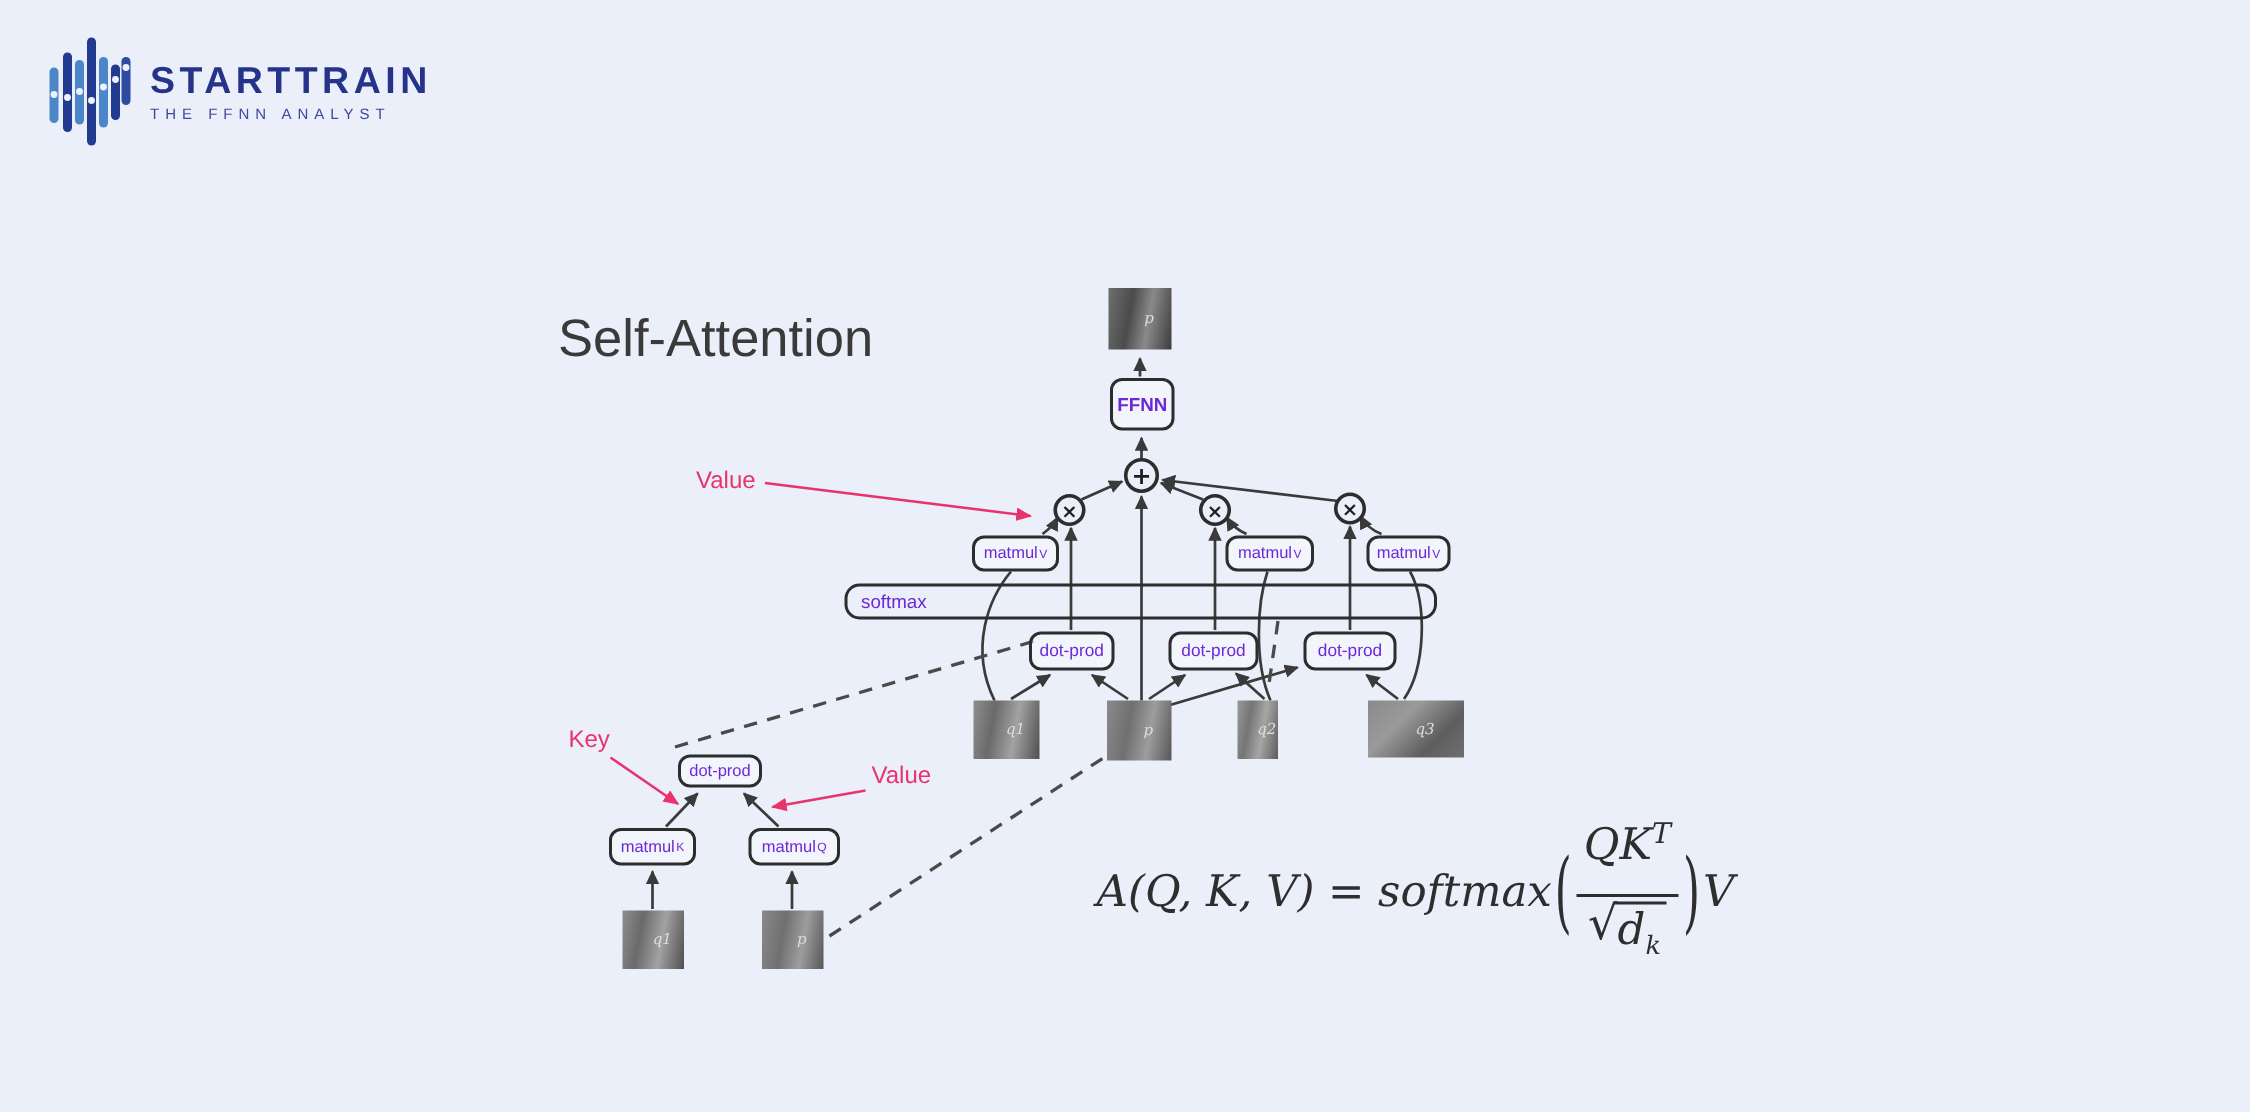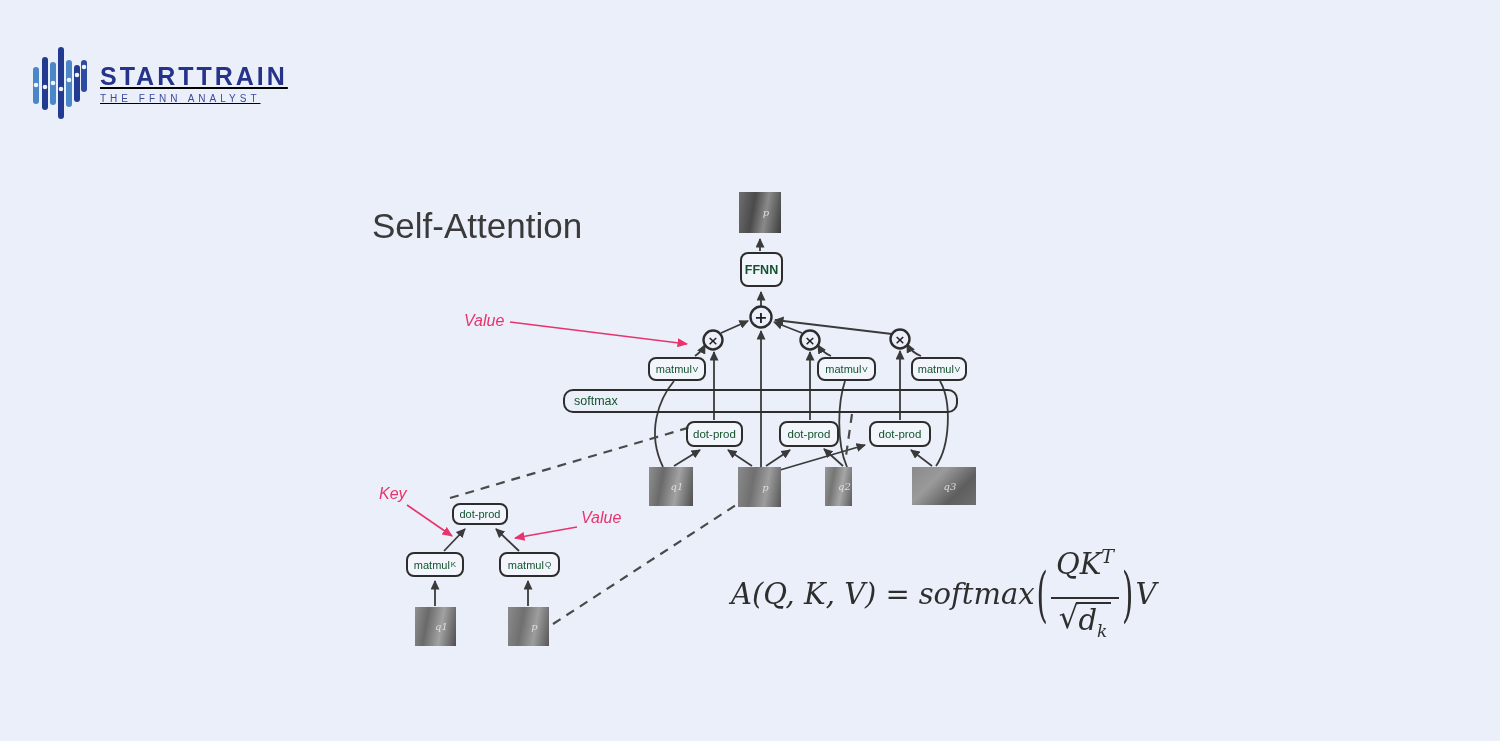--- a/index.html
+++ b/index.html
@@ -1,31 +1,31 @@
 <!DOCTYPE html>
 <html><head>
 <meta charset="utf-8">
 <style>
   html,body{margin:0;padding:0;}
   body{background:#ebeff9;font-family:"Liberation Sans",sans-serif;}
   .stage{position:relative;width:1500px;height:741px;background:#ebeff9;overflow:hidden;}
 
   
-  .logo{position:absolute;left:30px;top:42px;display:flex;align-items:center;text-decoration:underline;}
+  .logo{position:absolute;left:30px;top:20px;display:flex;align-items:center;}
   .logo-text{margin-left:10px;}
   .brand{font-size:25px;font-weight:bold;letter-spacing:3px;color:#26338b;line-height:1;}
   .tagline{font-size:10px;letter-spacing:4px;color:#3a4a9e;margin-top:4px;}
 
   
   .diagram-title{position:absolute;left:372px;top:206px;font-size:35px;color:#3a3a3a;}
 
   
   .box{position:absolute;border:2.2px solid #2d2d2d;border-radius:8px;
        background:rgba(248,250,255,0.55);display:flex;align-items:center;justify-content:center;
-       font-size:11px;color:#14532d;box-sizing:border-box;text-align:right;}
+       font-size:11px;color:#6d28d9;box-sizing:border-box;text-align:right;}
   .box sub{font-size:8px;margin-left:1px;}
   .ffnn{left:740px;top:252px;width:43px;height:35px;font-size:12.5px;font-weight:600;border-width:2.6px;}
   .softmax{left:563px;top:389px;width:395px;height:24px;justify-content:flex-start;
            padding-left:9px;font-size:12.5px;background:transparent;border-radius:10px;}
   .mmv-l{left:648px;top:357px;width:58px;height:24px;}
   .mmv-m{left:817px;top:357px;width:59px;height:24px;}
   .mmv-r{left:911px;top:357px;width:56px;height:24px;}
   .dp-l{left:686px;top:421px;width:57px;height:26px;font-size:11.5px;border-width:2.4px;}
   .dp-m{left:779px;top:421px;width:60px;height:26px;font-size:11.5px;border-width:2.4px;}
   .dp-r{left:869px;top:421px;width:62px;height:26px;font-size:11.5px;border-width:2.4px;}
@@ -45,21 +45,21 @@
   .px-q3{left:912px;top:467px;width:64px;height:38px;
      background:linear-gradient(135deg,#8a8a8a,#9a9a9a 35%,#5e5e5e 70%,#6f6f6f);text-align:right;}
   .px-out{left:739px;top:192px;width:42px;height:41px;
      background:linear-gradient(100deg,#6f6f6f,#4b4b4b 35%,#8a8a8a 62%,#3c3c3c);}
   .px-mini-q1{left:415px;top:607px;width:41px;height:39px;
      background:linear-gradient(100deg,#8f8f8f,#6a6a6a 30%,#a2a2a2 62%,#4f4f4f);}
   .px-mini-p{left:508px;top:607px;width:41px;height:39px;
      background:linear-gradient(100deg,#8a8a8a,#707070 35%,#9d9d9d 65%,#575757);}
 
   
-  .pink-label{position:absolute;font-size:16px;color:#e8336d;font-style:italic;}
+  .pink-label{position:absolute;font-size:16px;color:#e8336d;}
   .lbl-value{left:464px;top:312px;}
   .lbl-key{left:379px;top:485px;}
   .lbl-query{left:581px;top:509px;}
 
   
   .wires{position:absolute;left:0;top:0;z-index:0;}
   .layer2{z-index:2;}
 
   
   .formula{position:absolute;left:731px;top:547px;display:flex;align-items:center;

